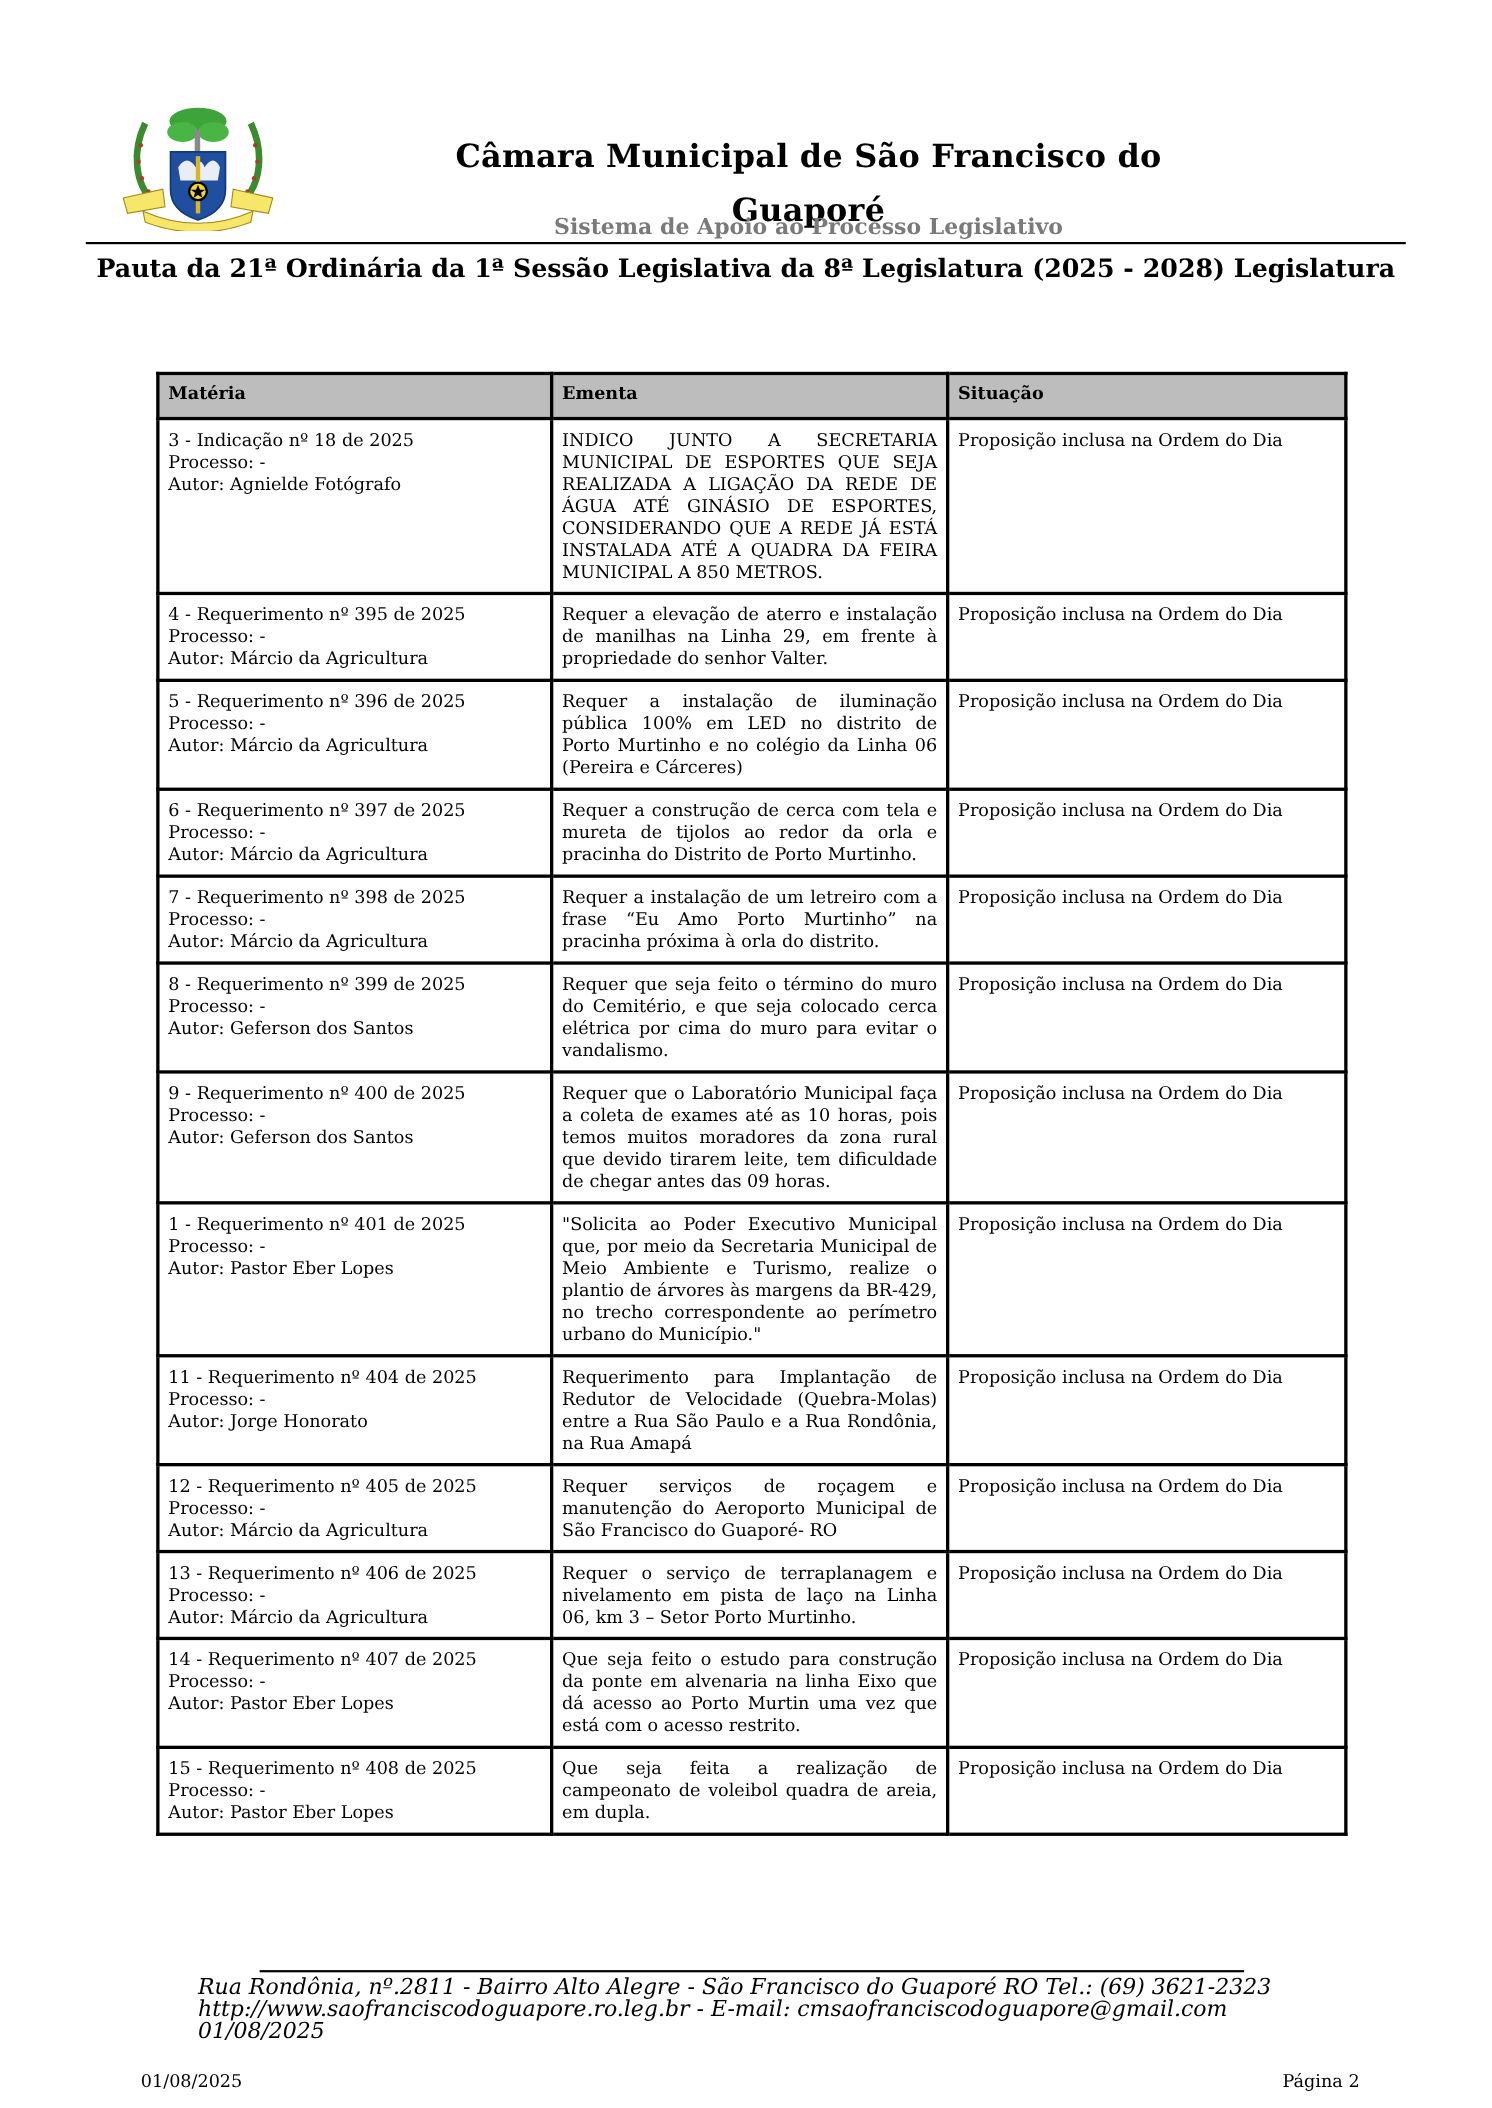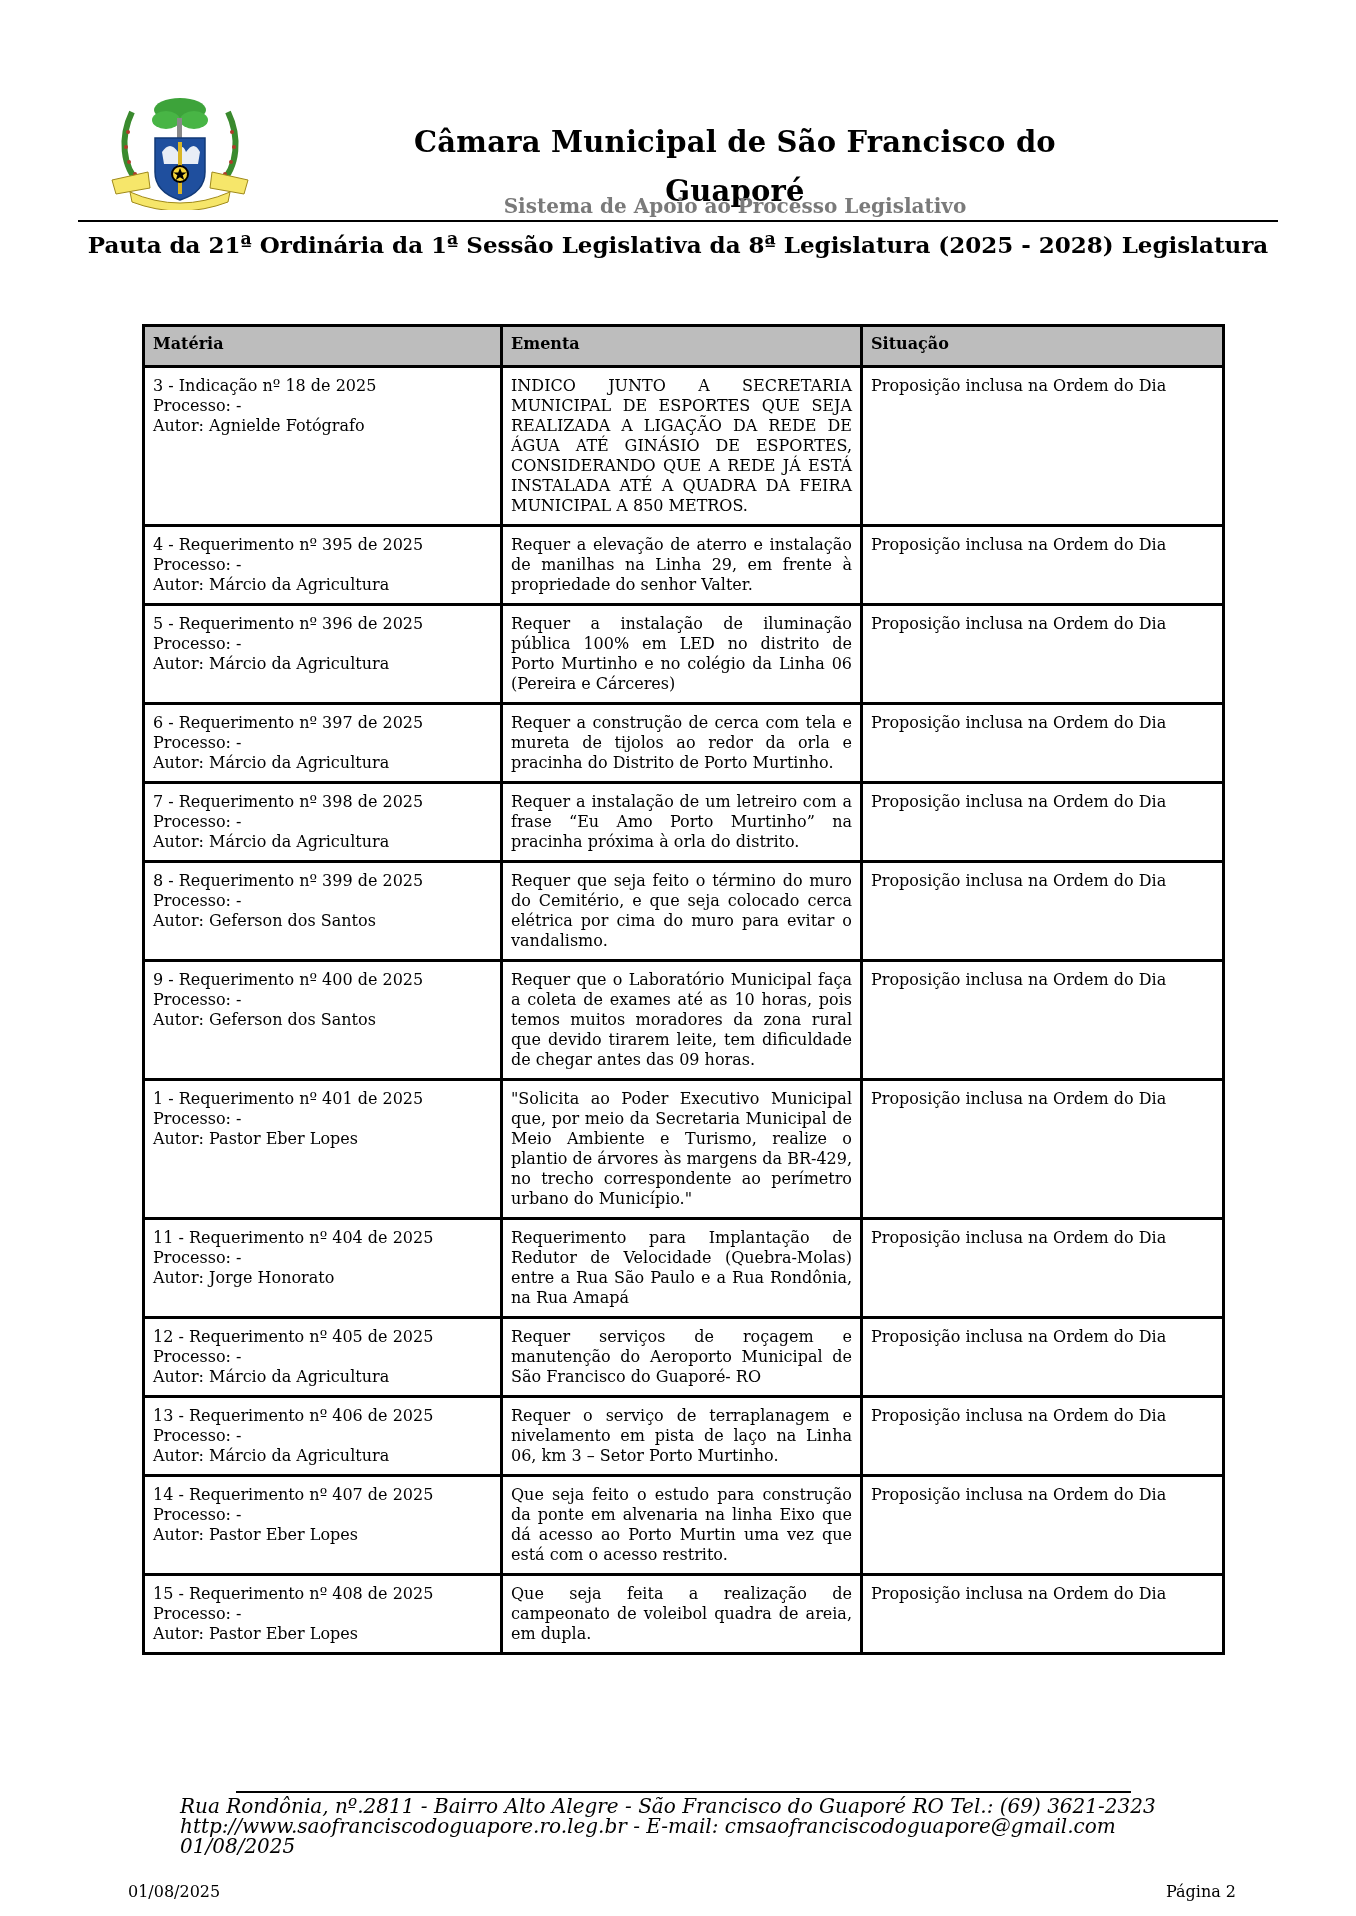--- a/index.html
+++ b/index.html
@@ -6,21 +6,21 @@
   body { width: 1356px; height: 1916px; position: relative; overflow: hidden;
          font-family: "DejaVu Serif", serif; color: #000; }
   .logo { position: absolute; left: 110px; top: 92px; width: 140px; height: 118px; }
   .hdr-title { position: absolute; left: 360px; top: 118px; width: 750px; text-align: center;
                font-size: 29px; font-weight: bold; line-height: 49px; letter-spacing: 0.2px; }
   .hdr-sub { position: absolute; left: 360px; top: 195px; width: 750px; text-align: center;
              font-size: 20px; font-weight: bold; color: #7a7a7a; line-height: 22px; }
   .hdr-line { position: absolute; left: 78px; top: 220px; width: 1200px; height: 2px; background: #000; }
   .pauta-title { position: absolute; left: 80px; top: 230px; width: 1196px; text-align: center;
                  font-size: 23px; font-weight: bold; line-height: 30px; }
-  table.pauta { position: absolute; left: 142px; top: 324px; width: 1080px;
+  table.pauta { position: absolute; left: 142px; top: 338px; width: 1080px;
                 border-collapse: collapse; font-size: 16px; line-height: 20px; table-layout: fixed; }
   table.pauta th, table.pauta td { border: 3px solid #000; vertical-align: top; padding: 8px 8px 8px 8px; }
   table.pauta th { background: #bdbdbd; text-align: left; font-weight: bold; padding: 7px 8px; height: 24px; }
   col.c1 { width: 358px; } col.c2 { width: 360px; } col.c3 { width: 362px; }
   td.ementa { text-align: justify; padding-right: 6px; }
   .b { font-weight: normal; }
   .footer-line { position: absolute; left: 236px; top: 1791px; width: 895px; height: 2px; background: #000; }
   .footer { position: absolute; left: 180px; top: 1796px; width: 1000px; 
             font-style: italic; font-size: 20px; line-height: 20px; }
   .page-date { position: absolute; left: 128px; top: 1882px; font-size: 16px; }

